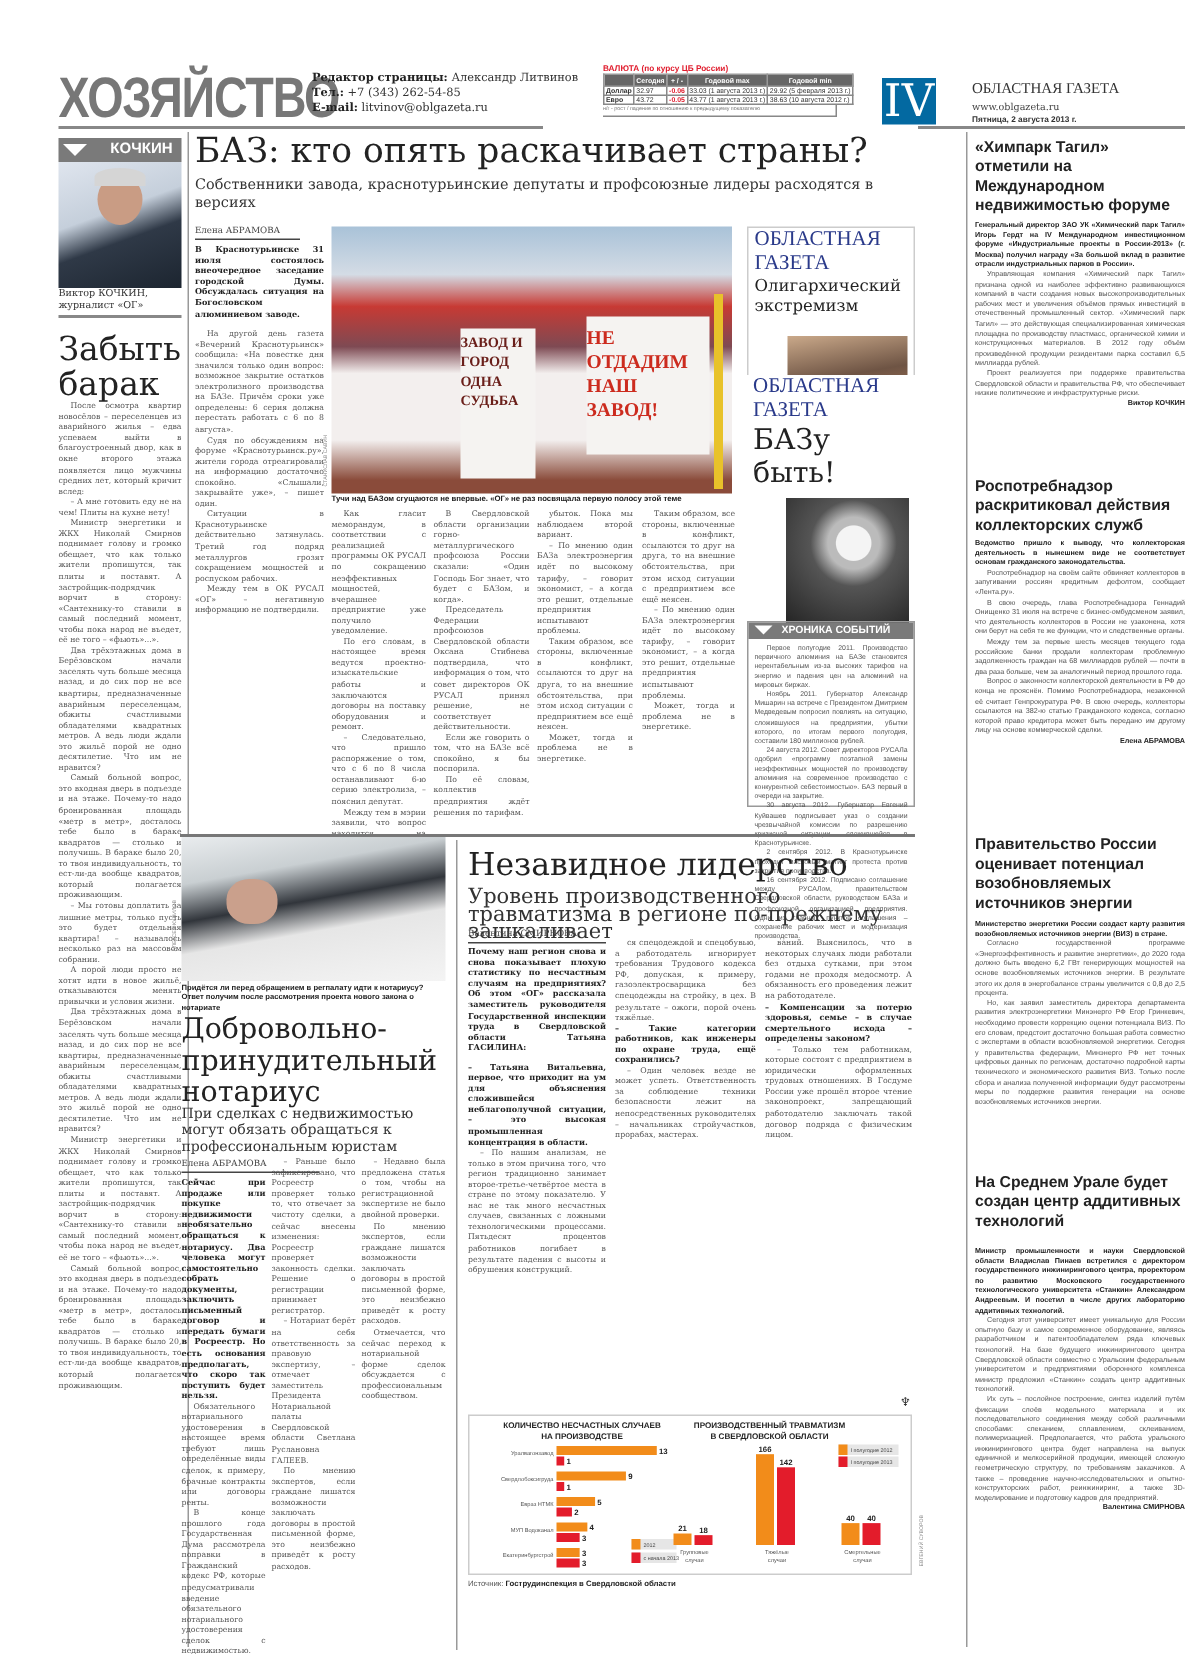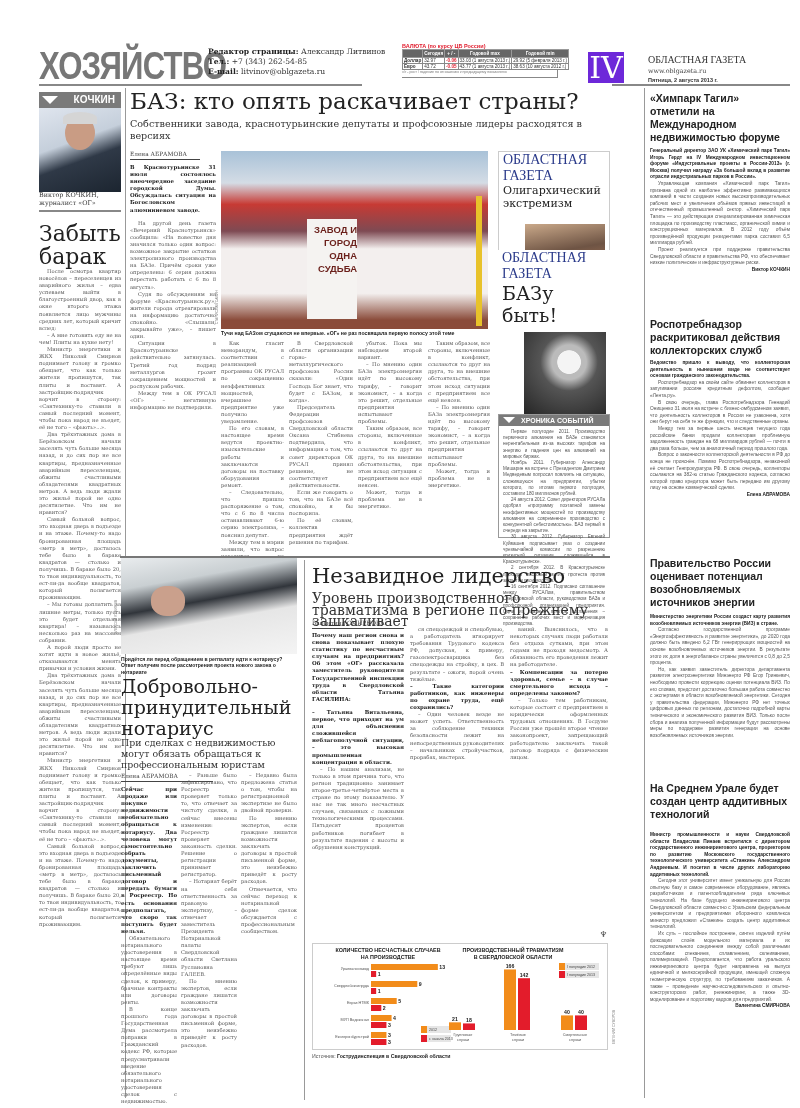--- a/index.html
+++ b/index.html
@@ -14,38 +14,38 @@
 #section-title{left:39px;top:45px;font-family:"Liberation Sans",sans-serif;font-weight:bold;font-size:38px;color:#777;letter-spacing:-1px;transform:scaleX(.82);transform-origin:left top}
 #editor{left:208px;top:47px;font-size:7.6px;line-height:10px;color:#333}
 #editor b{color:#222}
 #currency{left:402px;top:43px;width:156px}
 #currency .ttl{color:#e01b2c;font-family:"Liberation Sans",sans-serif;font-size:5.5px;font-weight:bold}
 #currency table{border-collapse:collapse;width:100%;font-family:"Liberation Sans",sans-serif;font-size:4.6px}
 #currency th{background:#666;color:#fff;font-weight:bold;padding:1px 1px;border:1px solid #999}
 #currency td{padding:0 1px;border:1px solid #888;color:#333;white-space:nowrap}
 #currency td.neg{color:#e01b2c;font-weight:bold}
 #currency .note{font-size:3.6px;color:#777;font-family:"Liberation Sans",sans-serif;border-right:1px solid #888;border-bottom:1px solid #888;height:8px}
-#page-num{left:588px;top:52px;width:36px;height:31px;background:#6d28d9;color:#fff;font-size:30px;line-height:31px;text-align:center;font-family:"DejaVu Serif",serif}
+#page-num{left:588px;top:52px;width:36px;height:31px;background:#0369a1;color:#fff;font-size:30px;line-height:31px;text-align:center;font-family:"DejaVu Serif",serif}
 #paper-name{left:648px;top:54px;font-size:10px;color:#333;font-family:"Liberation Serif",serif}
 #paper-url{left:648px;top:67px;font-size:6.4px;color:#444}
 #paper-date{left:648px;top:77px;font-size:5.5px;color:#333;font-weight:bold;font-family:"Liberation Sans",sans-serif}
 
 #opinion-tag{left:39px;top:92px;width:82px;height:16px;background:#7a7a7a;color:#fff;font-family:"Liberation Sans",sans-serif;font-weight:bold;font-size:10px;text-align:right;padding-right:6px;line-height:16px}
 #opinion-tri{left:42px;top:96px;width:0;height:0;border-left:8px solid transparent;border-right:8px solid transparent;border-top:8px solid #fff}
 #author-photo{left:39px;top:108px;width:82px;height:84px;background:linear-gradient(160deg,#dfe5ee 0%,#c5cfdb 40%,#2f3947 60%,#1c2530 100%)}
 #author-name{left:39px;top:192px;font-size:6.4px;line-height:7.5px;color:#333}
 #opinion-title{left:39px;top:222px;font-size:22px;line-height:23px;color:#222}
 #opinion-body{left:39px;top:268px;width:82px}
 
 #main-headline{left:130px;top:88px;font-size:23px;color:#222;white-space:nowrap}
 #main-sub{left:130px;top:118px;font-size:9.6px;line-height:12px;color:#333;width:470px}
 #main-author{left:130px;top:151px;font-size:5.8px;color:#444;width:70px;border-bottom:1px solid #444;padding-bottom:2px}
 #main-photo{left:221px;top:151px;width:267px;height:178px;background:
  linear-gradient(180deg,#a9c2d8 0%,#d4dce5 18%,#c73a34 30%,#7e4a53 45%,#f3efee 55%,#f3efee 80%,#8a4b3a 95%);overflow:hidden}
-.banner{position:absolute;background:#f5f3f1;color:#cc2b1e;font-family:Liberation Sans, sans-serif;font-weight:bold;text-align:right}
+.banner{position:absolute;background:#f5f3f1;color:#cc2b1e;font-family:Liberation Serif, serif;font-weight:bold;text-align:left}
 #photo-caption{left:221px;top:330px;font-size:5.2px;font-weight:bold;font-family:"Liberation Sans",sans-serif;color:#222}
 .credit{position:absolute;font-size:3.5px;color:#888;writing-mode:vertical-rl;transform:rotate(180deg);font-family:"Liberation Sans",sans-serif}
 .col{position:absolute}
 
 #clip1{left:498px;top:151px;width:112px;height:150px;border:1px solid #ccc;background:#fff}
 #clip2{left:498px;top:250px;width:112px;height:162px;background:#fff}
 .clip-mast{font-family:"Liberation Serif",serif;color:#2a3a8a;font-size:14px;padding-left:4px}
 .clip-head{font-size:11px;color:#222;padding-left:4px}
 
 #chronicle{left:498px;top:414px;width:112px;height:124px;border:1px solid #999}
@@ -149,20 +149,21 @@
 <div class="abs" id="main-sub">Собственники завода, краснотурьинские депутаты и профсоюзные лидеры расходятся в версиях</div>
 <div class="abs" id="main-author">Елена АБРАМОВА</div>
 <div class="abs txt" style="left:130px;top:164px;width:86px">
   <div class="lead">В Краснотурьинске 31 июля состоялось внеочередное заседание городской Думы. Обсуждалась ситуация на Богословском алюминиевом заводе.</div>
   <p style="margin-top:6px">На другой день газета «Вечерний Краснотурьинск» сообщила: «На повестке дня значился только один вопрос: возможное закрытие остатков электролизного производства на БАЗе. Причём сроки уже определены: 6 серия должна перестать работать с 6 по 8 августа».</p>
   <p>Судя по обсуждениям на форуме «Краснотурьинск.ру», жители города отреагировали на информацию достаточно спокойно. «Слышали, закрывайте уже», – пишет один.</p>
   <p>Ситуации в Краснотурьинске действительно затянулась. Третий год подряд металлургов грозят сокращением мощностей и роспуском рабочих.</p>
   <p>Между тем в ОК РУСАЛ «ОГ» – негативную информацию не подтвердили.</p>
 </div>
 <div class="abs" id="main-photo">
+  <div class="banner" style="left:170px;top:60px;width:82px;height:92px;font-size:13px;line-height:16px;padding-top:6px">НЕ ОТДАДИМ НАШ ЗАВОД!</div>
   <div class="banner" style="left:86px;top:68px;width:50px;height:100px;font-size:9.5px;line-height:13px;padding-top:4px;color:#6a1f1a">ЗАВОД И ГОРОД ОДНА СУДЬБА</div>
   <div style="position:absolute;left:255px;top:45px;width:6px;height:130px;background:#e8c22a"></div>
 </div>
 <div class="credit" style="left:215px;top:290px">СТАНИСЛАВ САВИН</div>
 <div class="abs" id="photo-caption">Тучи над БАЗом сгущаются не впервые. «ОГ» не раз посвящала первую полосу этой теме</div>
 
 <div class="col txt" style="left:221px;top:340px;width:63px">
   <p>Как гласит меморандум, в соответствии с реализацией программы ОК РУСАЛ по сокращению неэффективных мощностей, вчерашнее предприятие уже получило уведомление.</p>
   <p>По его словам, в настоящее время ведутся проектно-изыскательские работы и заключаются договоры на поставку оборудования и ремонт.</p>
   <p>– Следовательно, что пришло распоряжение о том, что с 6 по 8 числа останавливают 6-ю серию электролиза, – пояснил депутат.</p>

